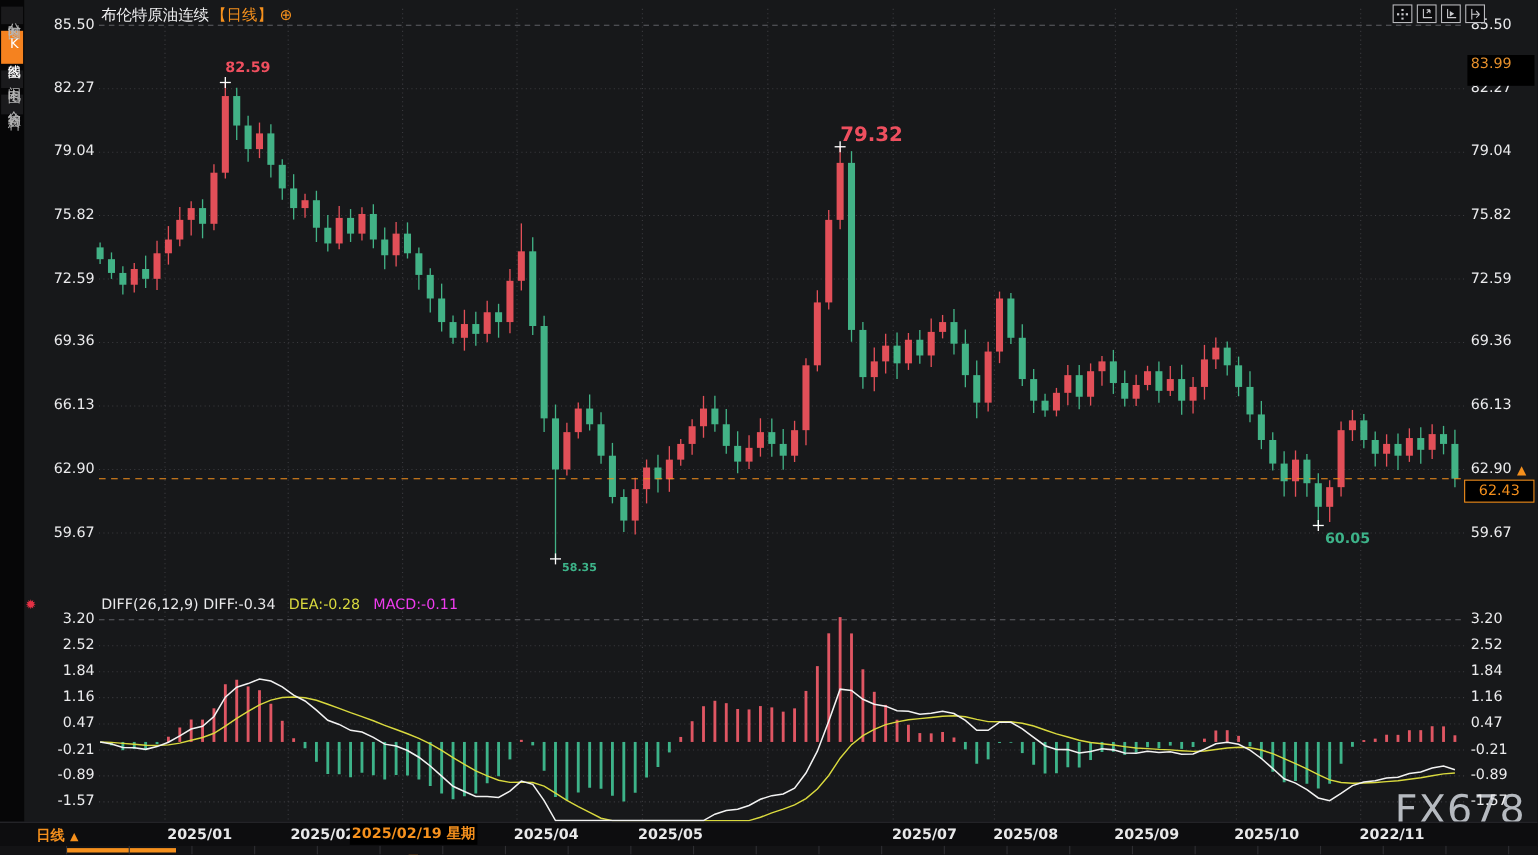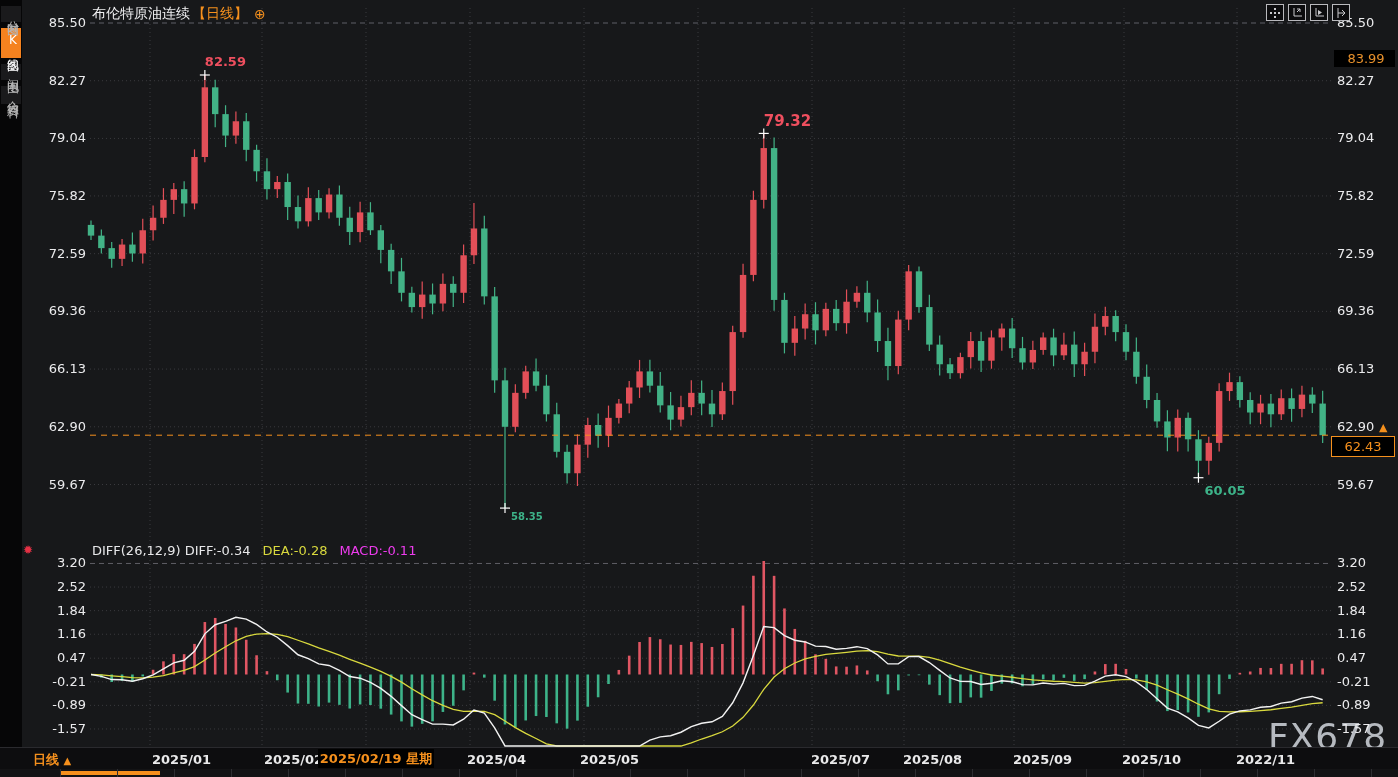--- a/index.html
+++ b/index.html
@@ -21,22 +21,22 @@
   .tbtn{width:16px;height:15px;border:1px solid #b9b9bd;background:#0c0c0e;display:flex;
         align-items:center;justify-content:center;cursor:pointer;}
   .tbtn svg{display:block;}
   
   #macd-header{position:absolute;left:92px;top:543px;z-index:5;font-size:13px;display:flex;gap:12px;}
   #macd-name{color:#e8e8ea;}
   #macd-dea{color:#d9d93e;}
   #macd-val{color:#ee3cee;}
   #macd-dot{position:absolute;left:23px;top:543px;color:#e53145;font-size:12px;z-index:6;}
   
-  #alert-price{position:absolute;left:1334px;top:50px;width:58px;height:17px;background:#000;
-      color:#e8912c;font-size:13px;line-height:17px;padding-left:3px;z-index:5;text-align:center;}
+  #alert-price{position:absolute;left:1334px;top:50px;width:58px;height:28px;background:#000;
+      color:#e8912c;font-size:13px;line-height:17px;padding-left:3px;z-index:5;}
   #last-price-box{position:absolute;left:1331px;top:436px;width:62px;height:19px;background:#000;
       border:1px solid #f5901d;color:#f5901d;font-size:13px;line-height:19px;text-align:center;z-index:5;}
   #last-price-arrow{position:absolute;left:1379px;top:421px;color:#f5901d;font-size:11px;z-index:5;}
   
   #xaxis{position:absolute;left:0;top:747px;width:1398px;height:22px;background:#0d0d0f;
       border-top:1px solid #2a2a2e;z-index:6;}
   .xlabel{position:absolute;top:4px;font-size:13px;font-weight:bold;color:#e9e9ea;}
   #xhighlight{position:absolute;left:318px;top:1px;width:116px;height:19px;background:#000;
       color:#f5901d;font-size:13px;font-weight:bold;line-height:19px;text-align:center;z-index:7;}
   #period-select{position:absolute;left:33px;top:3px;color:#f5901d;font-size:13px;font-weight:bold;
@@ -548,21 +548,21 @@
       <div class="scroll-tick" style="left: 972px;"></div>
       <div class="scroll-tick" style="left: 1029px;"></div>
       <div class="scroll-tick" style="left: 1086px;"></div>
       <div class="scroll-tick" style="left: 1143px;"></div>
       <div class="scroll-tick" style="left: 1200px;"></div>
       <div class="scroll-tick" style="left: 1257px;"></div>
       <div class="scroll-tick" style="left: 1314px;"></div>
       <div class="scroll-tick" style="left: 1371px;"></div>
     </div>
 <div style="position: absolute; left: 204.85px; top: 53.993px; color: rgb(239, 79, 95); font-size: 13px; font-weight: bold; z-index: 4;">82.59</div>
-    <div style="position: absolute; left: 763.75px; top: 112.418px; color: rgb(239, 79, 95); font-size: 15px; font-weight: bold; z-index: 4;">79.32</div>
+    <div style="position: absolute; left: 763.75px; top: 112.418px; color: rgb(239, 79, 95); font-size: 18px; font-weight: bold; z-index: 4;">79.32</div>
     <div style="position: absolute; left: 511px; top: 511px; color: rgb(61, 179, 137); font-size: 10px; font-weight: bold; z-index: 4;">58.35</div>
     <div style="position: absolute; left: 1204.45px; top: 482.715px; color: rgb(61, 179, 137); font-size: 13px; font-weight: bold; z-index: 4;">60.05</div>
     <div style="position: absolute; left: 34px; top: 15px; width: 52px; text-align: right; font-size: 13px; color: rgb(235, 235, 237); z-index: 4;">85.50</div>
     <div style="position: absolute; left: 1337px; top: 15px; font-size: 13px; color: rgb(235, 235, 237); z-index: 4;">85.50</div>
     <div style="position: absolute; left: 34px; top: 72.7104px; width: 52px; text-align: right; font-size: 13px; color: rgb(235, 235, 237); z-index: 4;">82.27</div>
     <div style="position: absolute; left: 1337px; top: 72.7104px; font-size: 13px; color: rgb(235, 235, 237); z-index: 4;">82.27</div>
     <div style="position: absolute; left: 34px; top: 130.421px; width: 52px; text-align: right; font-size: 13px; color: rgb(235, 235, 237); z-index: 4;">79.04</div>
     <div style="position: absolute; left: 1337px; top: 130.421px; font-size: 13px; color: rgb(235, 235, 237); z-index: 4;">79.04</div>
     <div style="position: absolute; left: 34px; top: 187.953px; width: 52px; text-align: right; font-size: 13px; color: rgb(235, 235, 237); z-index: 4;">75.82</div>
     <div style="position: absolute; left: 1337px; top: 187.953px; font-size: 13px; color: rgb(235, 235, 237); z-index: 4;">75.82</div>

